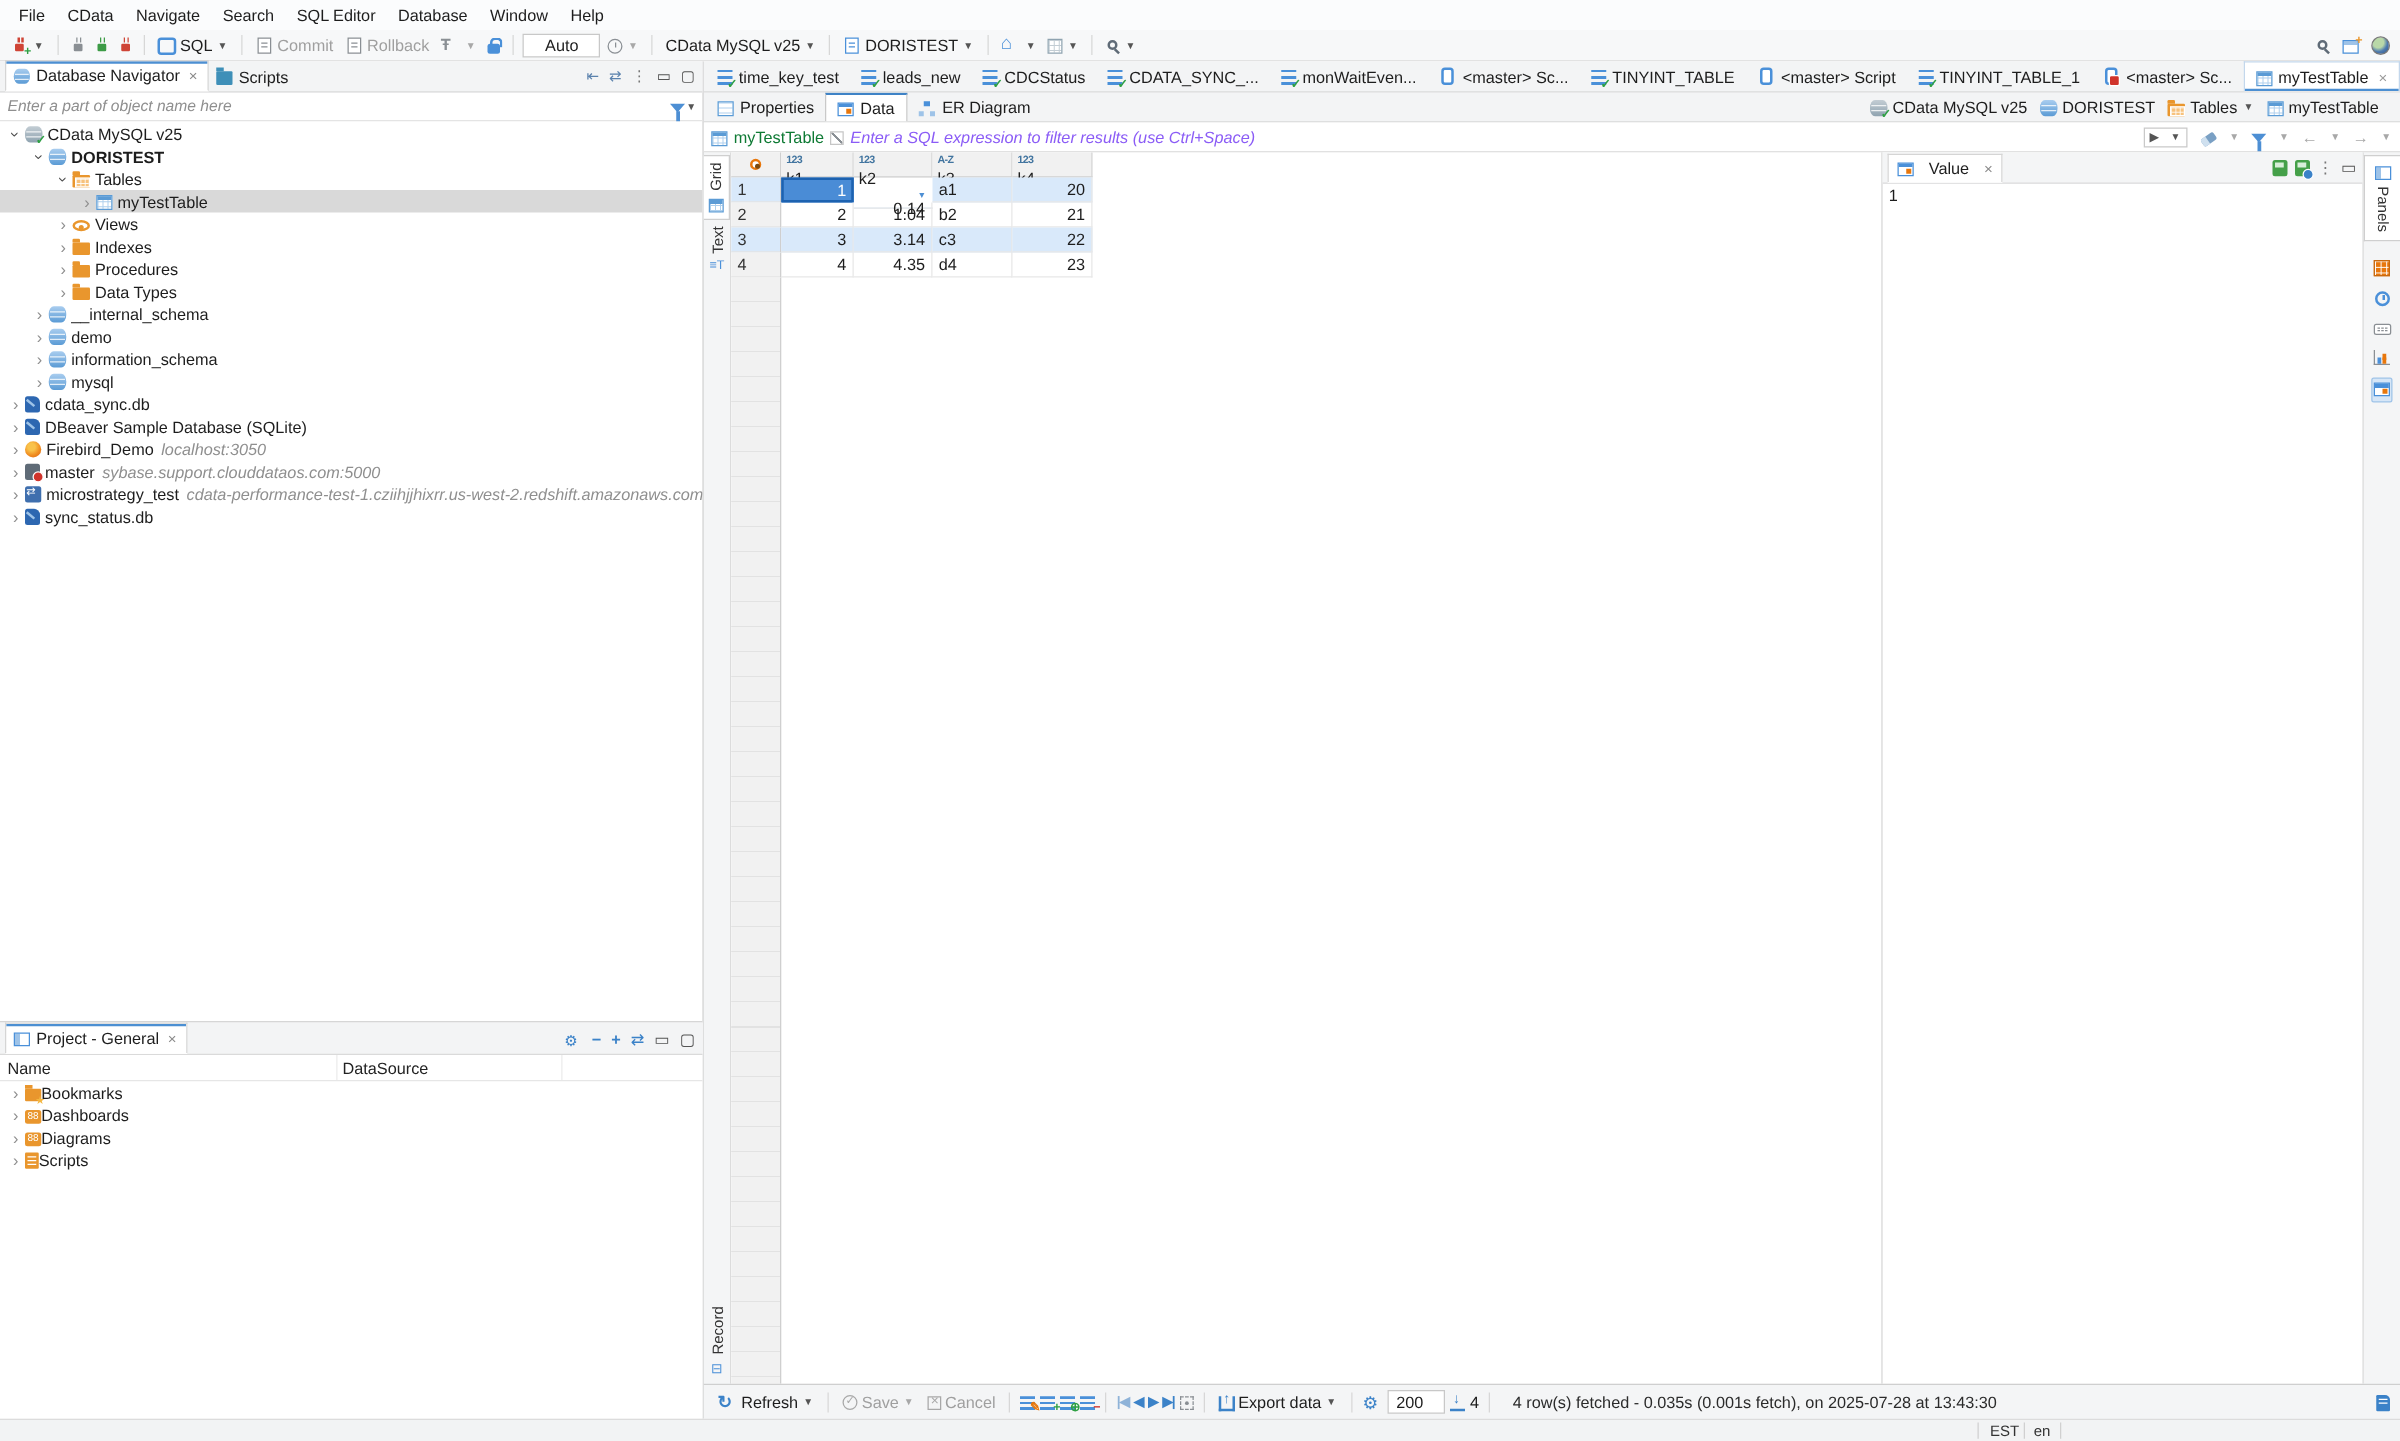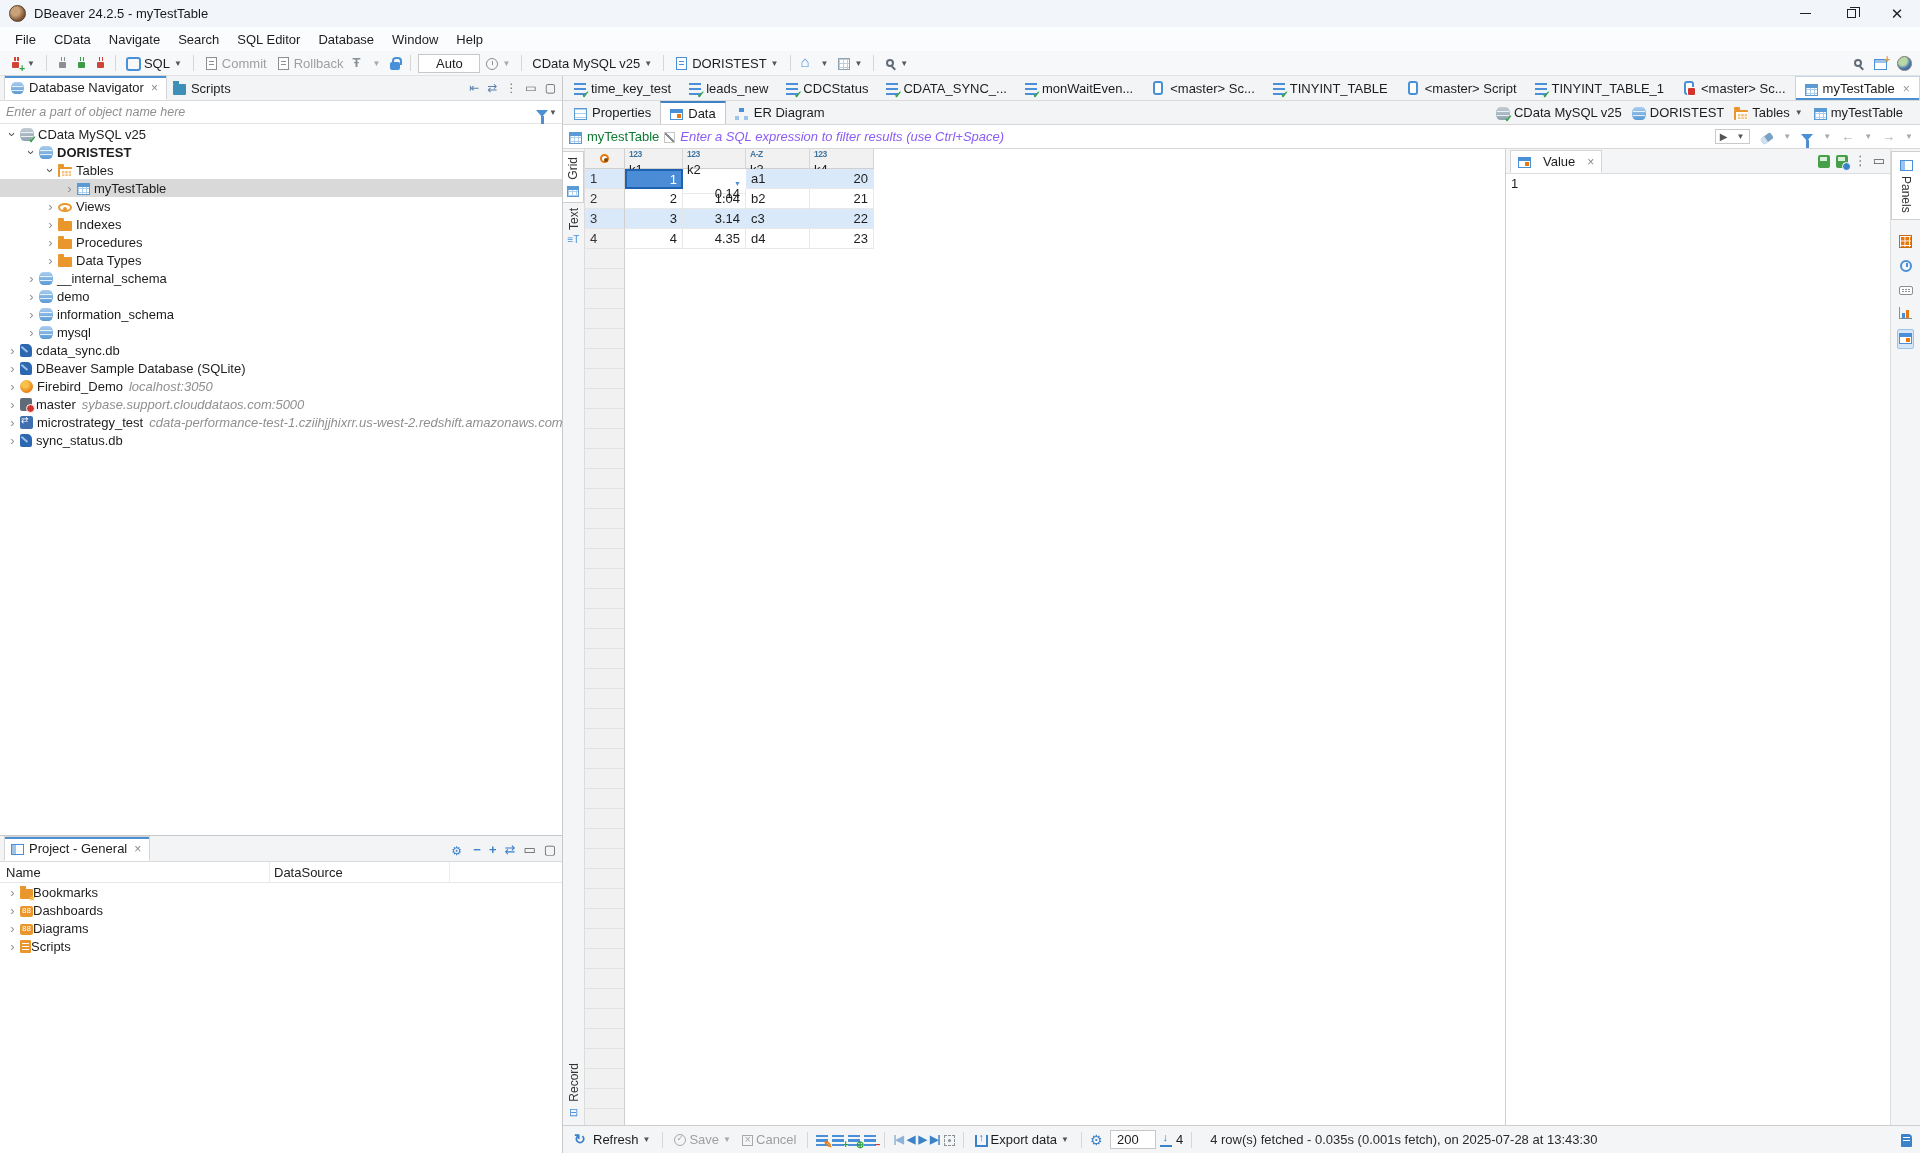--- a/index.html
+++ b/index.html
@@ -270,35 +270,20 @@
   .i-erd::before { content:""; position:absolute; left:4px; top:0; width:5px; height:4px; background:#4a90d9; }
   .i-erd::after { content:""; position:absolute; left:0; bottom:0; width:4px; height:4px; background:#9ec3e8; box-shadow:9px 0 0 #9ec3e8; }
 
   .glyph { font-style:normal; }
 </style>
 </head>
 <body>
 
 <div class="app">
 
-  <div class="titlebar">
-    <span class="app-ico"></span>
-    <span class="title-text">DBeaver 24.2.5 - myTestTable</span>
-    <div class="win-controls">
-      <div class="wbtn">
-          <span class="min-glyph"></span>
-        </div>
-      <div class="wbtn">
-          <span class="restore-glyph"></span>
-        </div>
-      <div class="wbtn close">
-          <span class="glyph">✕</span>
-        </div>
-    </div>
-  </div>
 
   <div class="menubar">
       <span class="menu-item">File</span>
       <span class="menu-item">CData</span>
       <span class="menu-item">Navigate</span>
       <span class="menu-item">Search</span>
       <span class="menu-item">SQL Editor</span>
       <span class="menu-item">Database</span>
       <span class="menu-item">Window</span>
       <span class="menu-item">Help</span>
@@ -811,13 +796,20 @@
         <span class="ico i-fetch"></span>
         <span>4</span>
         <span class="tsep"></span>
         <span class="msg">4 row(s) fetched - 0.035s (0.001s fetch), on 2025-07-28 at 13:43:30</span>
         <span style="margin-left:auto;"></span>
         <span class="ico i-notif"></span>
       </div>
     </div>
   </div>
 
+  <div class="statusbar">
+    <span class="ssep" style="left:1582px;"></span>
+    <span class="est">EST</span>
+    <span class="ssep" style="left:1619px;"></span>
+    <span class="en">en</span>
+    <span class="ssep" style="left:1648px;"></span>
+  </div>
 </div>
 
 </body></html>

